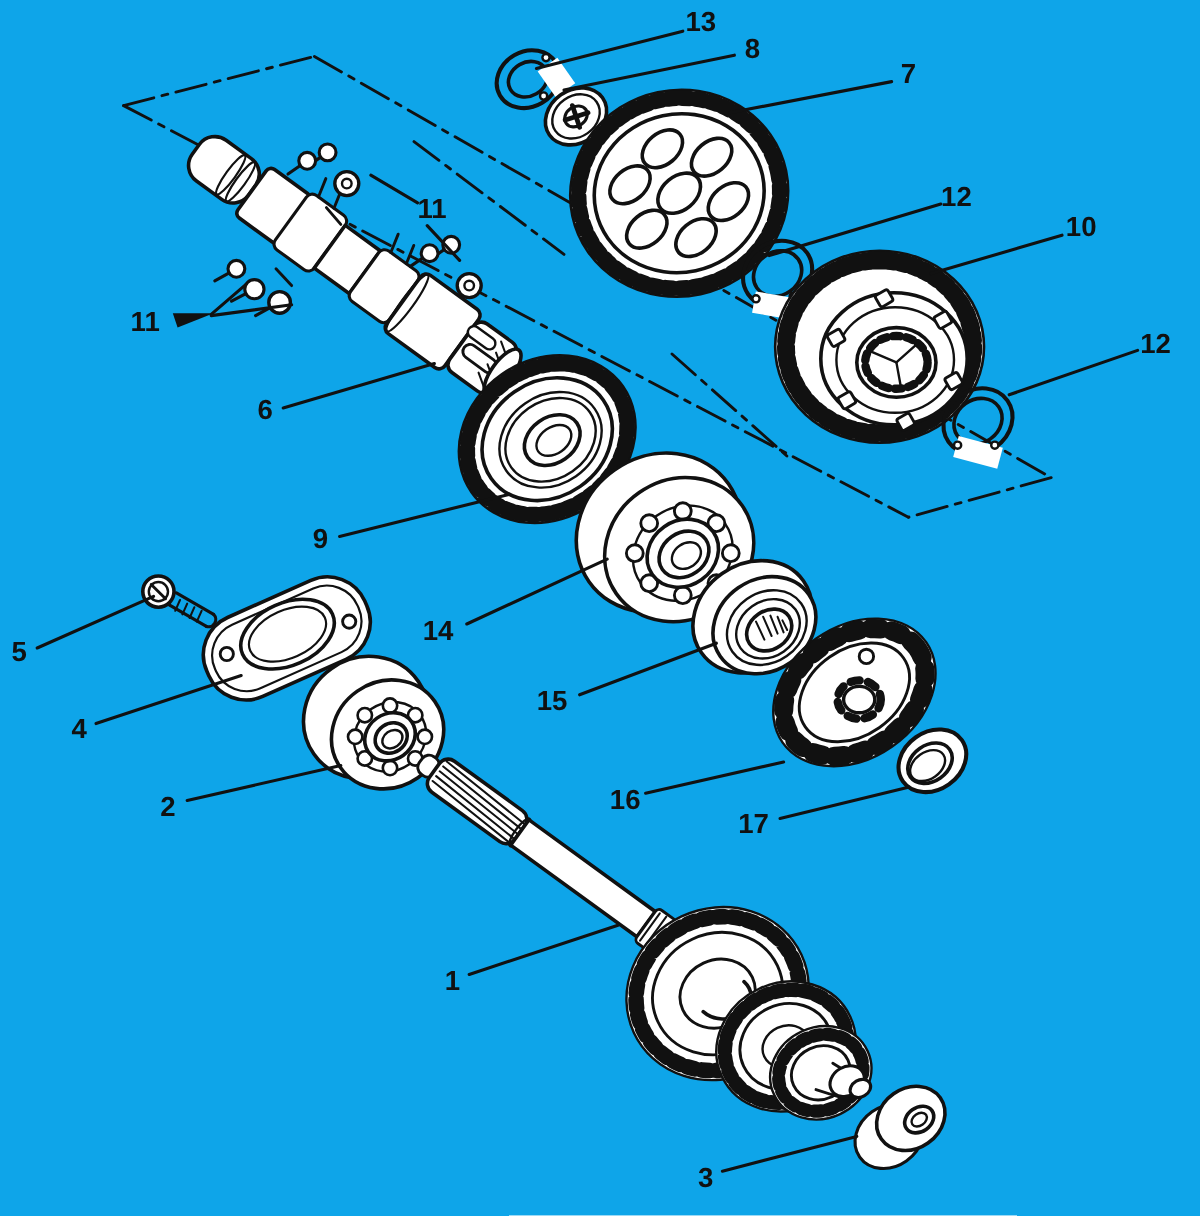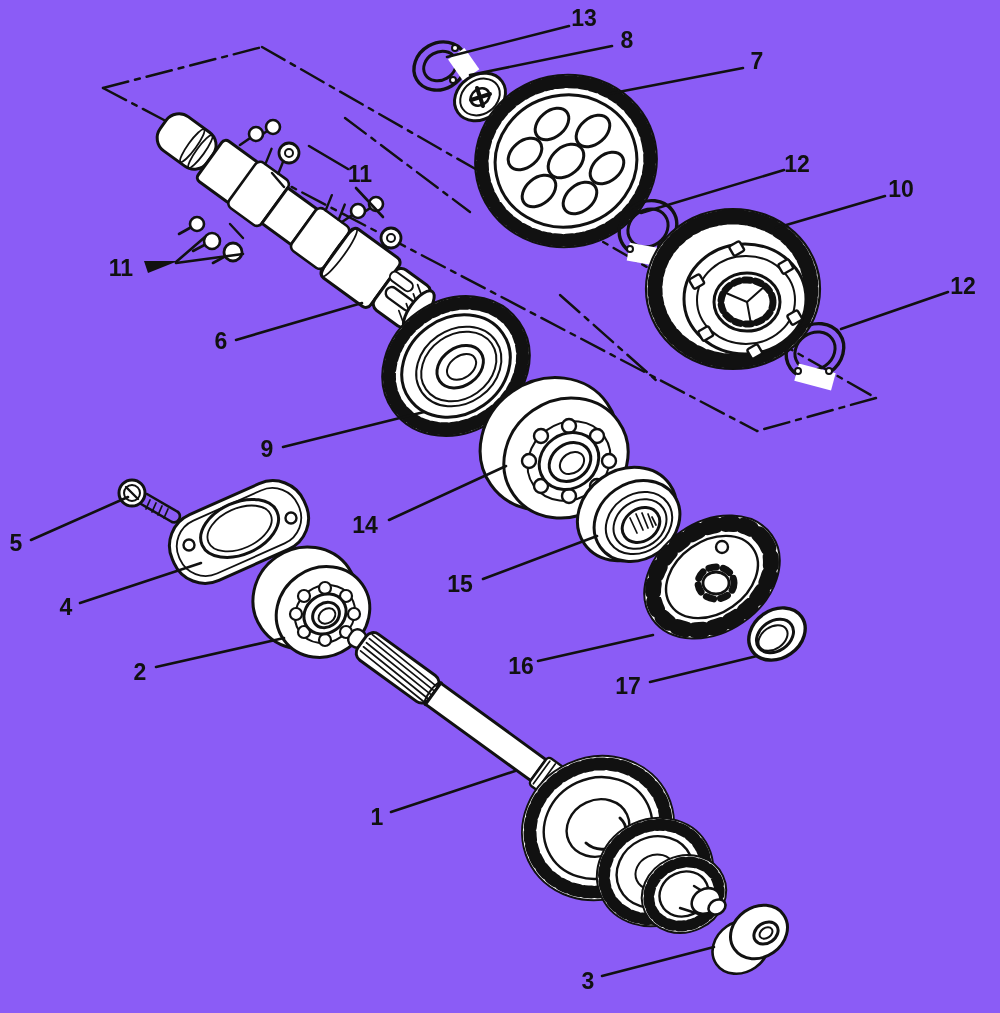--- a/index.html
+++ b/index.html
@@ -1,16 +1,16 @@
 <!DOCTYPE html>
 <html><head>
 <meta charset="utf-8">
 <style>
   html,body{margin:0;padding:0;background:#fff;}
-  #stage{position:relative;width:1000px;height:1013px;background:#8b5cf6;overflow:hidden;}
+  #stage{position:relative;width:1000px;height:1013px;background:#0ea5e9;overflow:hidden;}
   svg{display:block;}
   svg .o{fill:#ffffff;stroke:#111111;}
   svg .n{fill:none;stroke:#111111;}
   svg .teeth{fill:none;stroke:#111111;}
   svg .phantom{fill:none;stroke:#111111;stroke-width:2.4;stroke-dasharray:26 7 5 7;}
   svg .leader{stroke:#111111;stroke-width:2.6;}
   svg .callout-text{font:bold 23px "Liberation Sans", sans-serif;fill:#111111;}
   svg .hatch{stroke:#111111;stroke-width:1.7;fill:none;}
 </style>
 </head>

